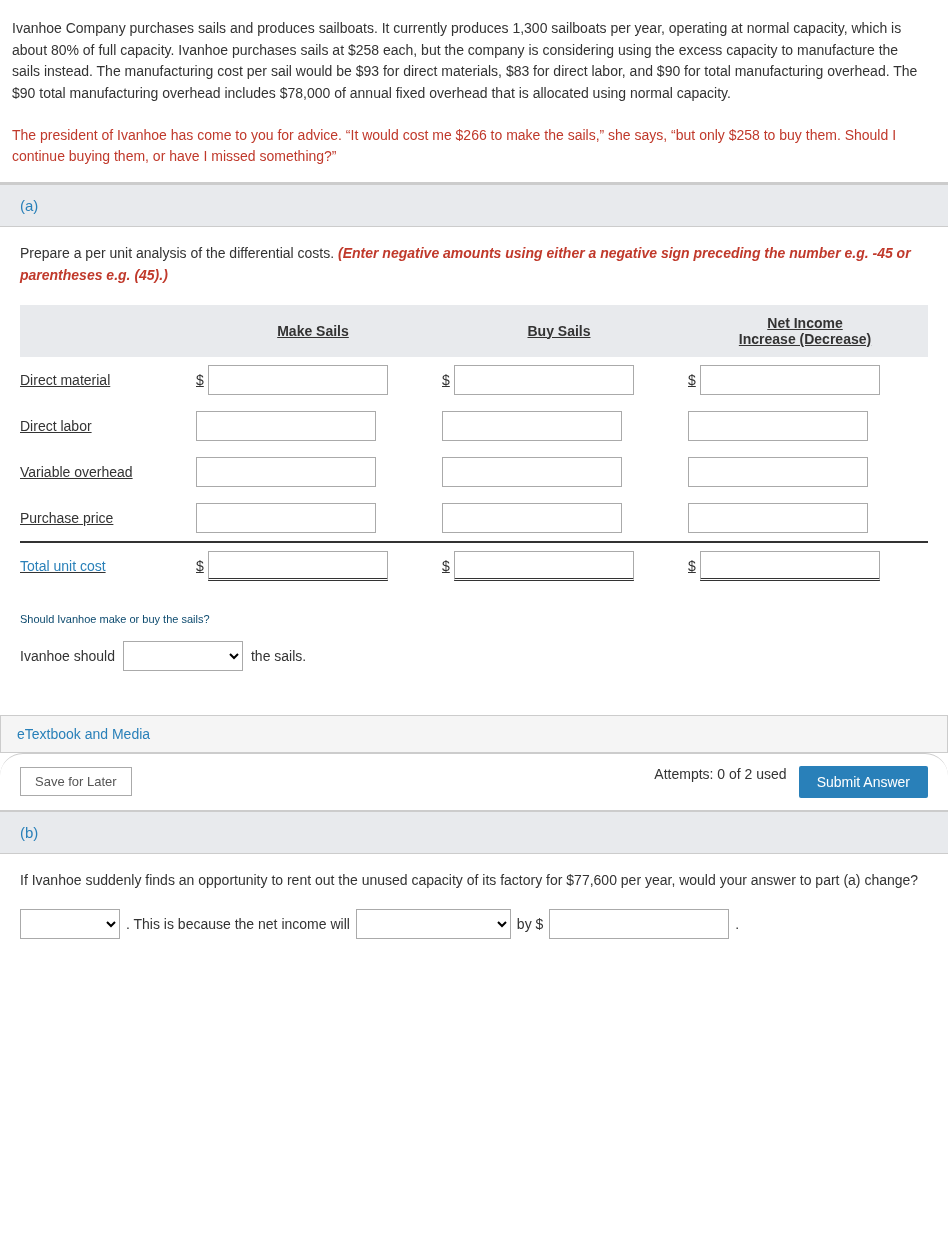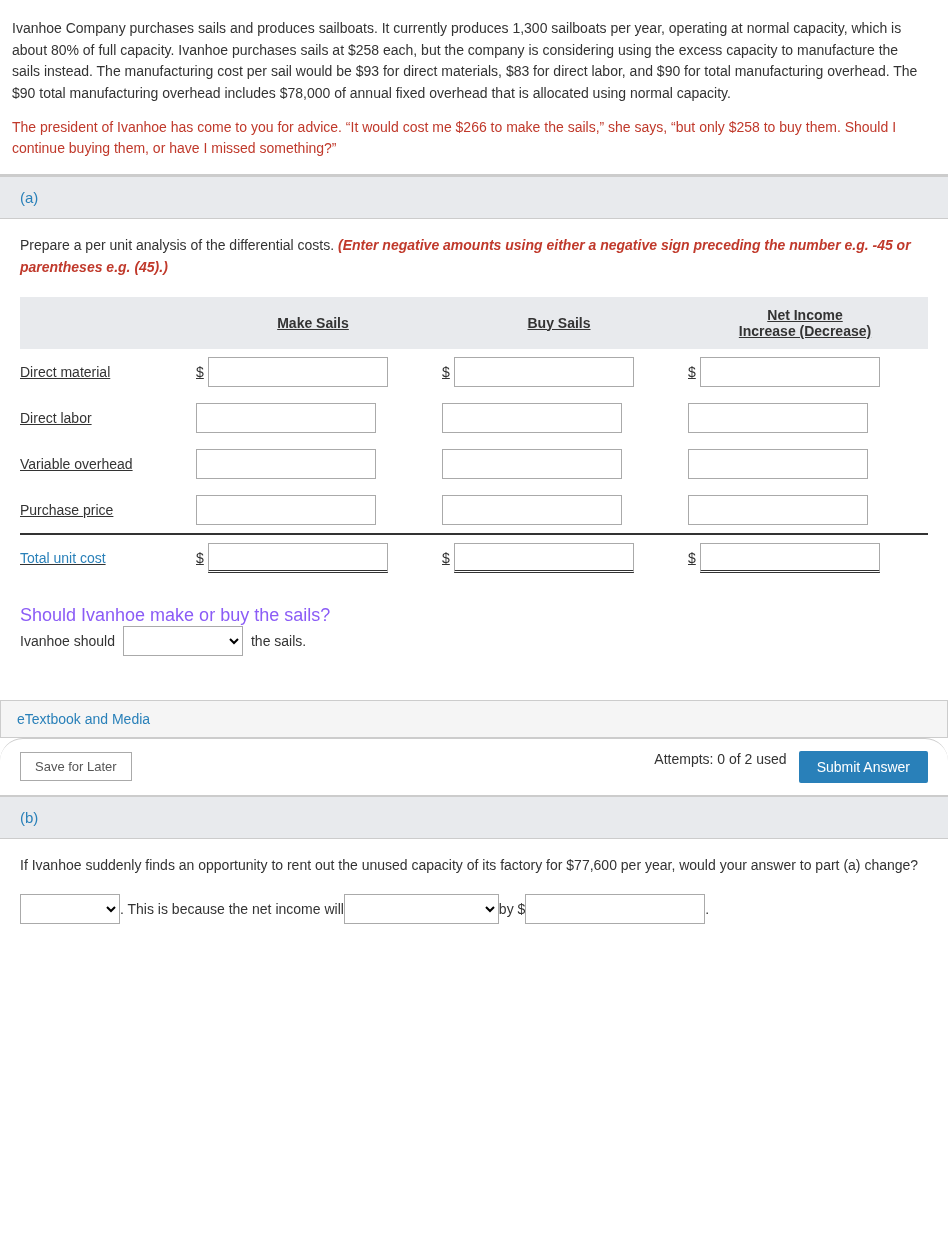--- a/index.html
+++ b/index.html
@@ -12,21 +12,21 @@
     }
     .intro-text {
       padding: 18px 20px 14px 12px;
       line-height: 1.55;
       font-size: 14px;
       color: #333;
       border-bottom: 1px solid #ccc;
     }
     .president-text {
       color: #c0392b;
-      margin-top: 12px;
+      margin-top: 20px;
       line-height: 1.55;
     }
     .section-header {
       background: #e8eaed;
       padding: 12px 20px;
       font-size: 15px;
       color: #2980b9;
       font-weight: normal;
       border-top: 1px solid #ccc;
       border-bottom: 1px solid #ccc;
@@ -100,23 +100,23 @@
     .total-row td {
       border-top: 2px solid #333;
     }
     .total-row td.row-label {
       color: #2980b9;
     }
     .total-row input[type="text"] {
       border-bottom: 3px double #333;
     }
     .question-text {
-      font-size: 18px;
-      color: #8b5cf6;
-      margin-bottom: 0;
+      font-size: 11px;
+      color: #0c4a6e;
+      margin-bottom: 16px;
     }
     .inline-form {
       display: flex;
       align-items: center;
       gap: 8px;
       flex-wrap: wrap;
       margin-bottom: 24px;
     }
     .inline-form select {
       border: 1px solid #aaa;
@@ -181,21 +181,21 @@
     }
     .section-b-body .b-question {
       font-size: 14px;
       color: #333;
       line-height: 1.55;
       margin-bottom: 18px;
     }
     .b-inline-form {
       display: flex;
       align-items: center;
-      gap: 0;
+      gap: 6px;
       flex-wrap: wrap;
     }
     .b-inline-form select {
       border: 1px solid #aaa;
       padding: 5px 22px 5px 6px;
       font-size: 14px;
       height: 30px;
       background: #fff;
       appearance: auto;
       min-width: 100px;

